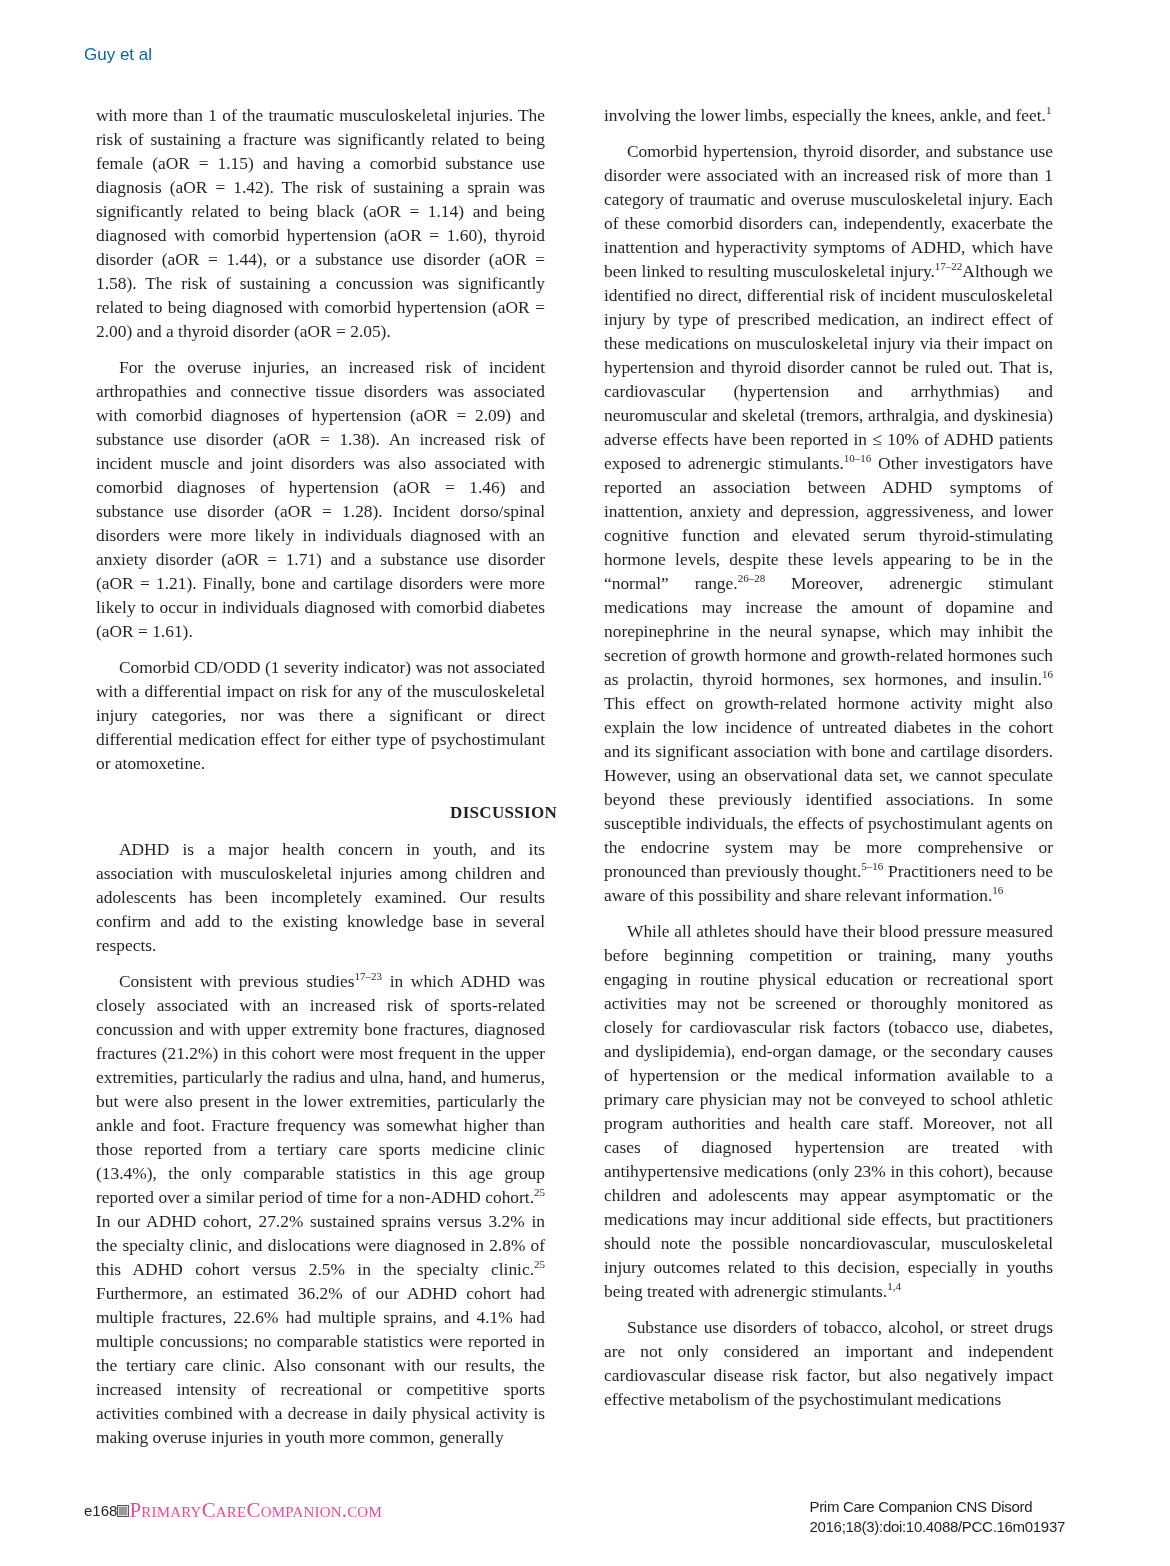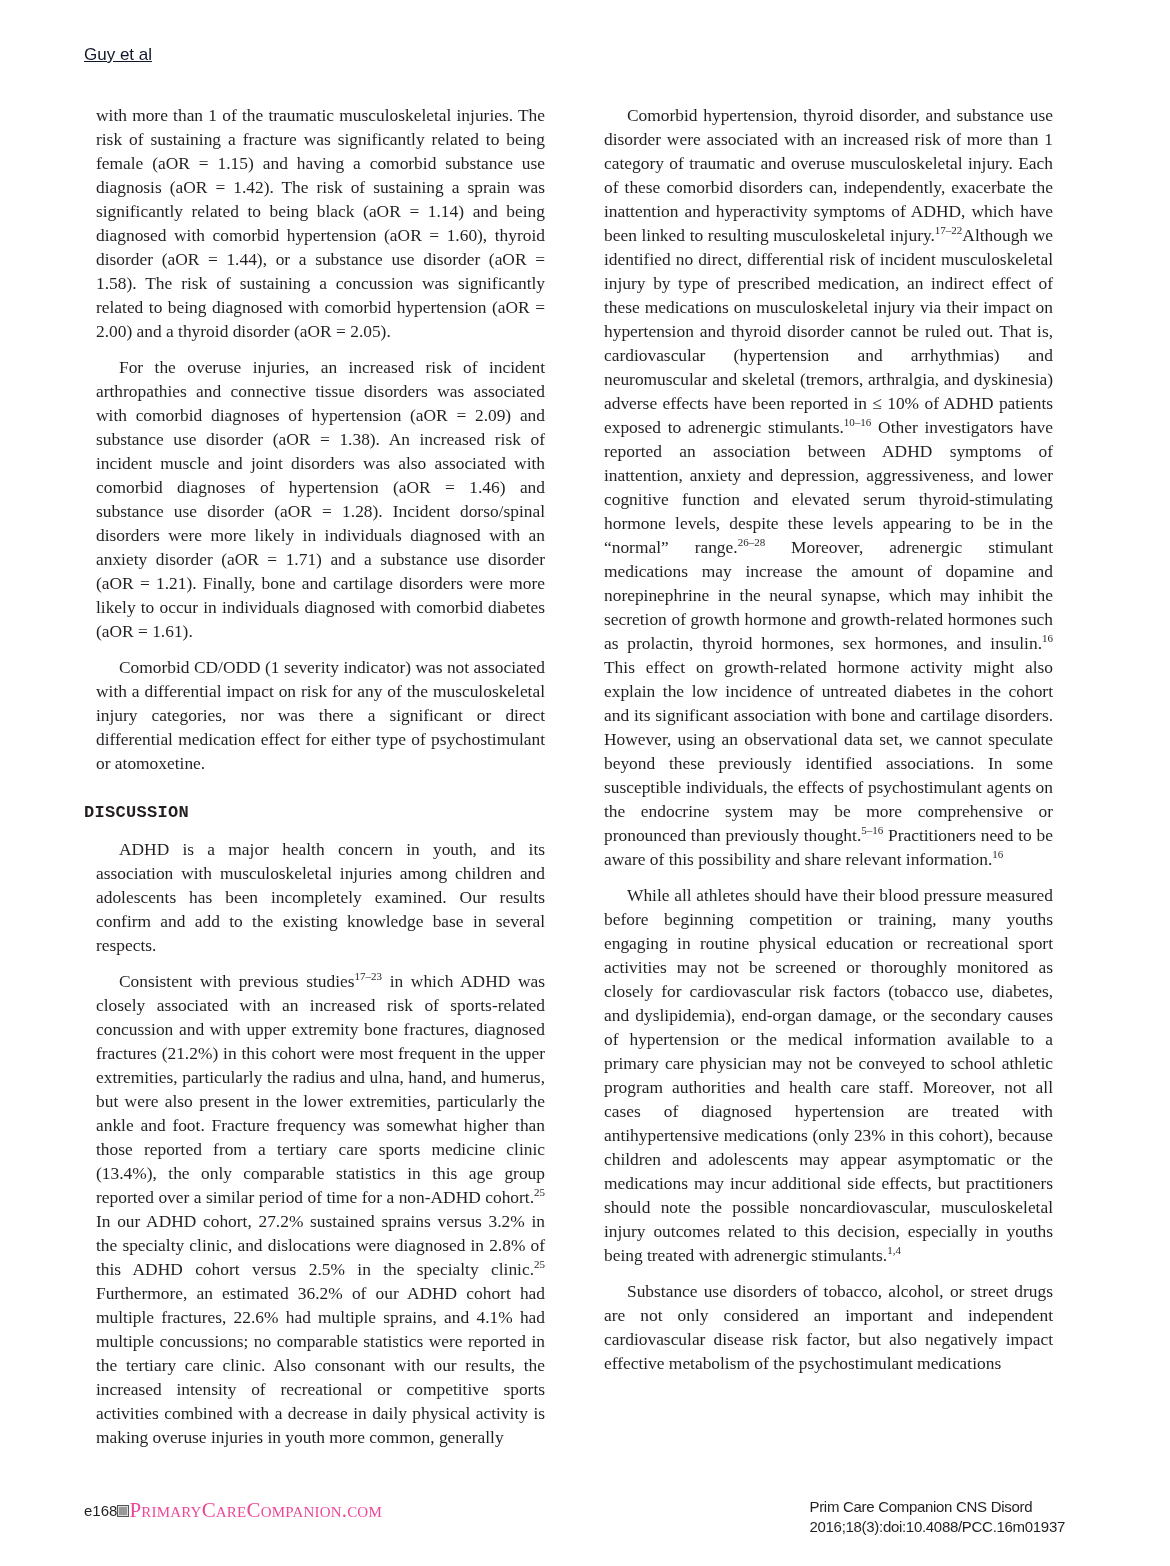--- a/index.html
+++ b/index.html
@@ -1,35 +1,35 @@
 <!DOCTYPE html>
 <html><head>
   <meta charset="utf-8">
   <style>
     html, body { margin: 0; padding: 0; background: #ffffff; }
     body { width: 1170px; height: 1566px; position: relative; overflow: hidden; color: #231f20; }
     .running-head {
       position: absolute; left: 84px; top: 45px;
       font-family: "Liberation Sans", "DejaVu Sans", sans-serif;
-      font-size: 17px; color: #0f172a; text-decoration: underline;
+      font-size: 17px; color: #0369a1;
     }
     .col {
       position: absolute; top: 91px; width: 473px;
       font-family: "Liberation Serif", "DejaVu Serif", serif;
       font-size: 17.4px; line-height: 24px; text-align: justify;
       hyphens: none;
     }
     .col-left { left: 84px; }
     .col-right { left: 592px; }
     .col p { margin: 12px; }
     .col p.indent { text-indent: 23px; }
     .col h2 {
-      font-family: Liberation Mono, monospace;
+      font-family: Liberation Serif, serif;
       font-weight: bold; font-size: 17px; letter-spacing: 0.3px;
-      margin: 26px 0 10px 0; line-height: 24px; text-align: left;
+      margin: 26px 0 10px 0; line-height: 24px; text-align: right;
     }
     sup { font-size: 11px; line-height: 0; vertical-align: super; }
     .footer-left {
       position: absolute; left: 84px; top: 1498px;
       font-size: 15px; display: flex; align-items: center; 
     }
     .footer-left .page-no { font-family: "Liberation Sans", "DejaVu Sans", sans-serif; }
     .footer-left .sq {
       display: inline-block; width: 10px; height: 10px;
       border: 1px solid #555; background: #999; box-shadow: inset 0 0 0 1px #ddd;
@@ -52,20 +52,21 @@
 <div class="col col-left">
   <p>with more than 1 of the traumatic musculoskeletal injuries. The risk of sustaining a fracture was significantly related to being female (aOR = 1.15) and having a comorbid substance use diagnosis (aOR = 1.42). The risk of sustaining a sprain was significantly related to being black (aOR = 1.14) and being diagnosed with comorbid hypertension (aOR = 1.60), thyroid disorder (aOR = 1.44), or a substance use disorder (aOR = 1.58). The risk of sustaining a concussion was significantly related to being diagnosed with comorbid hypertension (aOR = 2.00) and a thyroid disorder (aOR = 2.05).</p>
   <p class="indent">For the overuse injuries, an increased risk of incident arthropathies and connective tissue disorders was associated with comorbid diagnoses of hypertension (aOR = 2.09) and substance use disorder (aOR = 1.38). An increased risk of incident muscle and joint disorders was also associated with comorbid diagnoses of hypertension (aOR = 1.46) and substance use disorder (aOR = 1.28). Incident dorso/spinal disorders were more likely in individuals diagnosed with an anxiety disorder (aOR = 1.71) and a substance use disorder (aOR = 1.21). Finally, bone and cartilage disorders were more likely to occur in individuals diagnosed with comorbid diabetes (aOR = 1.61).</p>
   <p class="indent">Comorbid CD/ODD (1 severity indicator) was not associated with a differential impact on risk for any of the musculoskeletal injury categories, nor was there a significant or direct differential medication effect for either type of psychostimulant or atomoxetine.</p>
   <h2>DISCUSSION</h2>
   <p class="indent">ADHD is a major health concern in youth, and its association with musculoskeletal injuries among children and adolescents has been incompletely examined. Our results confirm and add to the existing knowledge base in several respects.</p>
   <p class="indent"><span>Consistent with previous studies</span><sup>17–23</sup><span> in which ADHD was closely associated with an increased risk of sports-related concussion and with upper extremity bone fractures, diagnosed fractures (21.2%) in this cohort were most frequent in the upper extremities, particularly the radius and ulna, hand, and humerus, but were also present in the lower extremities, particularly the ankle and foot. Fracture frequency was somewhat higher than those reported from a tertiary care sports medicine clinic (13.4%), the only comparable statistics in this age group reported over a similar period of time for a non-ADHD cohort.</span><sup>25</sup><span> In our ADHD cohort, 27.2% sustained sprains versus 3.2% in the specialty clinic, and dislocations were diagnosed in 2.8% of this ADHD cohort versus 2.5% in the specialty clinic.</span><sup>25</sup><span> Furthermore, an estimated 36.2% of our ADHD cohort had multiple fractures, 22.6% had multiple sprains, and 4.1% had multiple concussions; no comparable statistics were reported in the tertiary care clinic. Also consonant with our results, the increased intensity of recreational or competitive sports activities combined with a decrease in daily physical activity is making overuse injuries in youth more common, generally</span></p>
 </div>
 
 <div class="col col-right">
+  <p><span>involving the lower limbs, especially the knees, ankle, and feet.</span><sup>1</sup></p>
   <p class="indent"><span>Comorbid hypertension, thyroid disorder, and substance use disorder were associated with an increased risk of more than 1 category of traumatic and overuse musculoskeletal injury. Each of these comorbid disorders can, independently, exacerbate the inattention and hyperactivity symptoms of ADHD, which have been linked to resulting musculoskeletal injury.</span><sup>17–22</sup><span>Although we identified no direct, differential risk of incident musculoskeletal injury by type of prescribed medication, an indirect effect of these medications on musculoskeletal injury via their impact on hypertension and thyroid disorder cannot be ruled out. That is, cardiovascular (hypertension and arrhythmias) and neuromuscular and skeletal (tremors, arthralgia, and dyskinesia) adverse effects have been reported in ≤ 10% of ADHD patients exposed to adrenergic stimulants.</span><sup>10–16</sup><span> Other investigators have reported an association between ADHD symptoms of inattention, anxiety and depression, aggressiveness, and lower cognitive function and elevated serum thyroid-stimulating hormone levels, despite these levels appearing to be in the “normal” range.</span><sup>26–28</sup><span> Moreover, adrenergic stimulant medications may increase the amount of dopamine and norepinephrine in the neural synapse, which may inhibit the secretion of growth hormone and growth-related hormones such as prolactin, thyroid hormones, sex hormones, and insulin.</span><sup>16</sup><span> This effect on growth-related hormone activity might also explain the low incidence of untreated diabetes in the cohort and its significant association with bone and cartilage disorders. However, using an observational data set, we cannot speculate beyond these previously identified associations. In some susceptible individuals, the effects of psychostimulant agents on the endocrine system may be more comprehensive or pronounced than previously thought.</span><sup>5–16</sup><span> Practitioners need to be aware of this possibility and share relevant information.</span><sup>16</sup></p>
   <p class="indent"><span>While all athletes should have their blood pressure measured before beginning competition or training, many youths engaging in routine physical education or recreational sport activities may not be screened or thoroughly monitored as closely for cardiovascular risk factors (tobacco use, diabetes, and dyslipidemia), end-organ damage, or the secondary causes of hypertension or the medical information available to a primary care physician may not be conveyed to school athletic program authorities and health care staff. Moreover, not all cases of diagnosed hypertension are treated with antihypertensive medications (only 23% in this cohort), because children and adolescents may appear asymptomatic or the medications may incur additional side effects, but practitioners should note the possible noncardiovascular, musculoskeletal injury outcomes related to this decision, especially in youths being treated with adrenergic stimulants.</span><sup>1,4</sup></p>
   <p class="indent">Substance use disorders of tobacco, alcohol, or street drugs are not only considered an important and independent cardiovascular disease risk factor, but also negatively impact effective metabolism of the psychostimulant medications</p>
 </div>
 
 <div class="footer-left">
   <span class="page-no">e168</span>
   <span class="sq"></span>
   <span class="site">PrimaryCareCompanion.com</span>
 </div>

